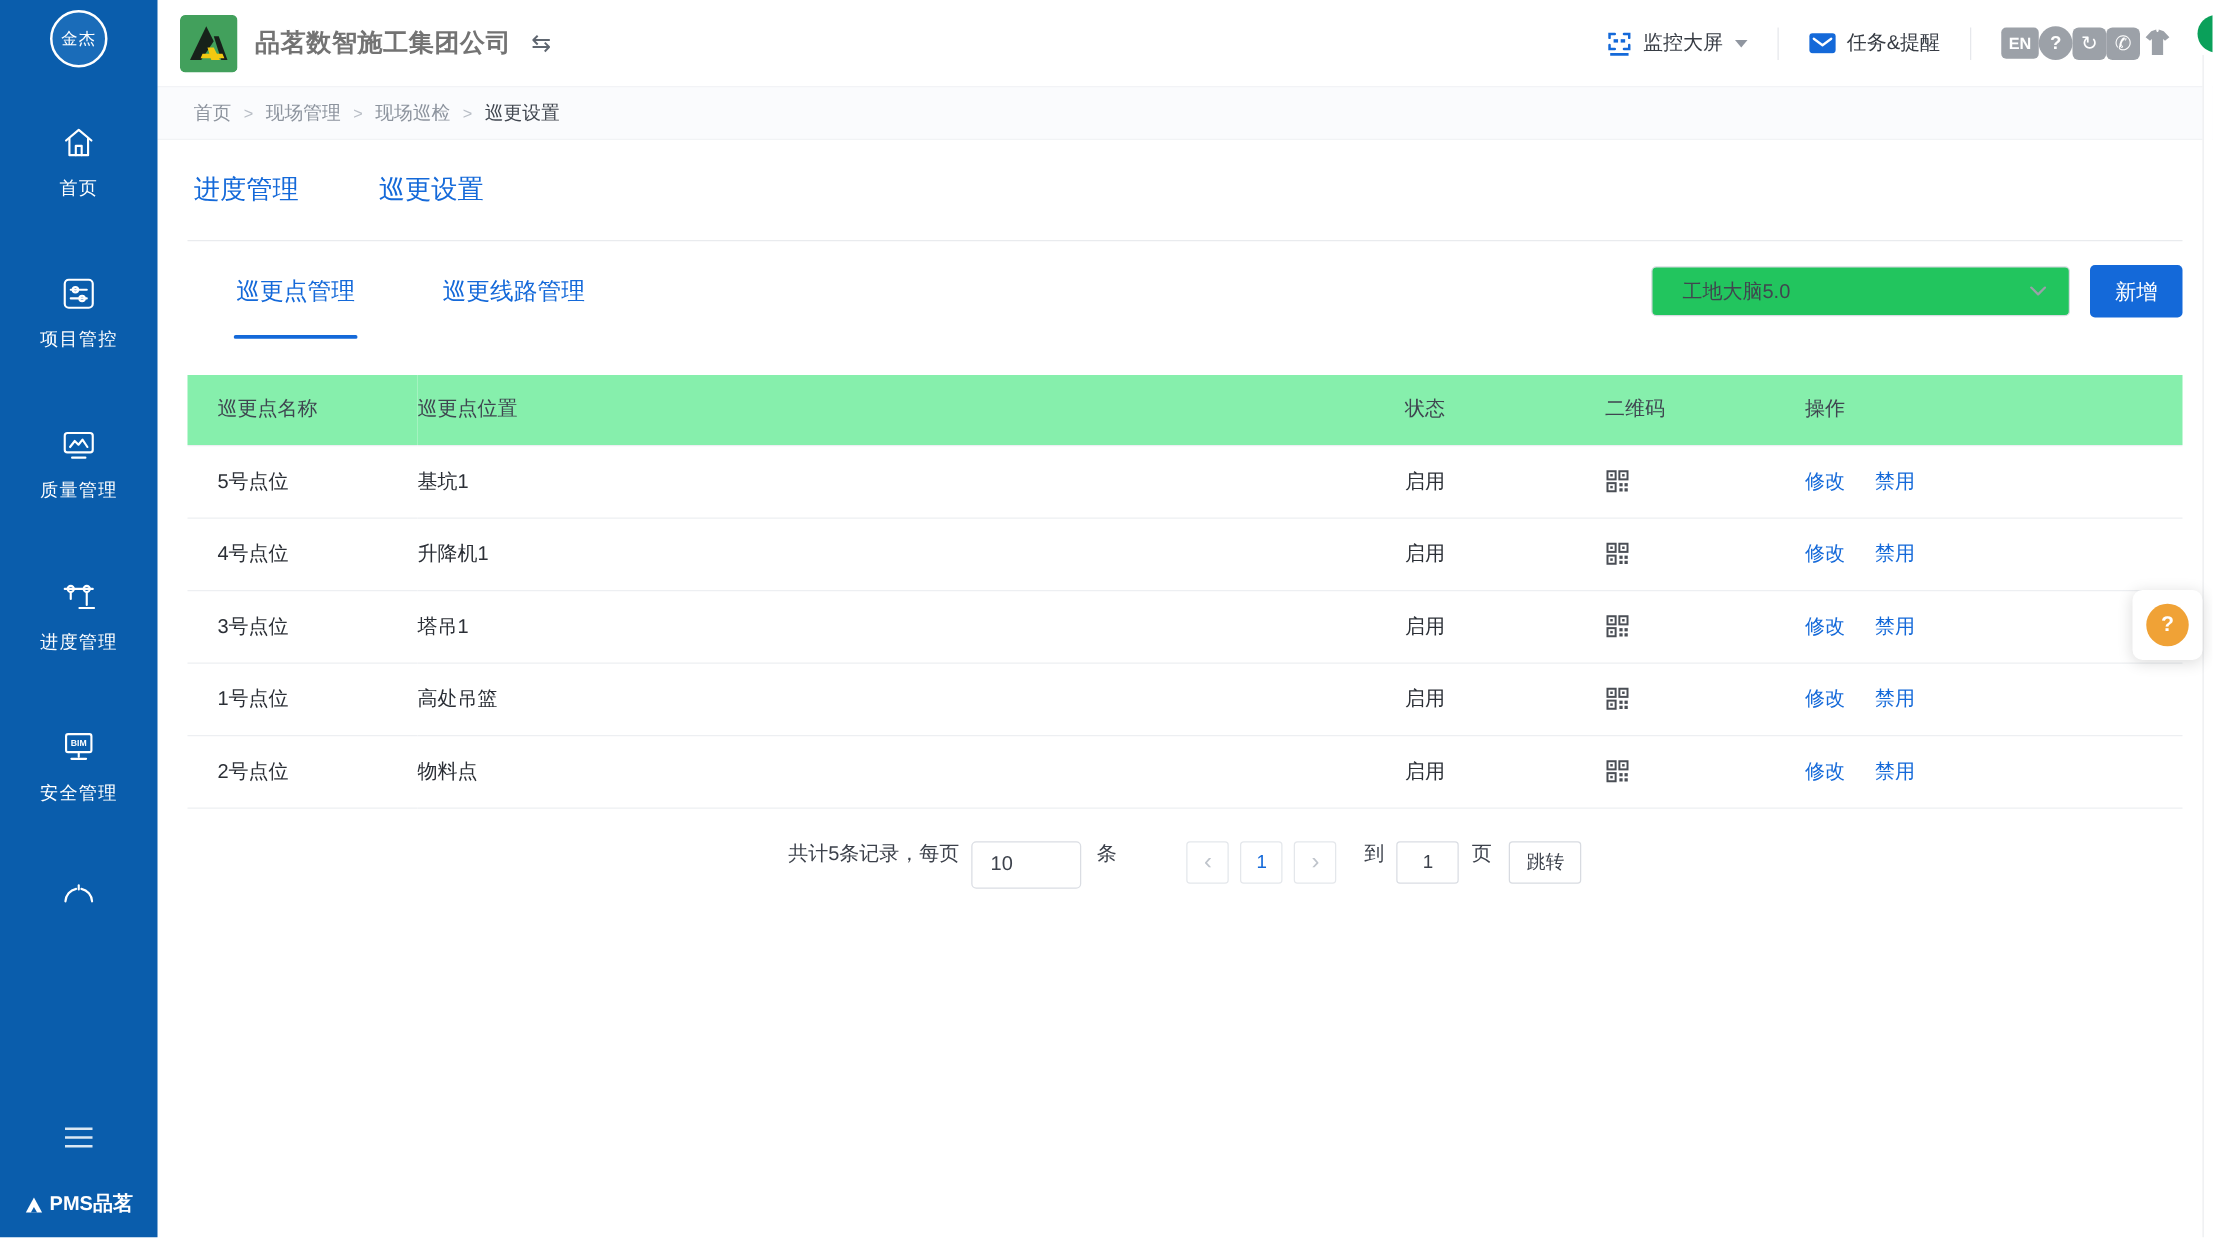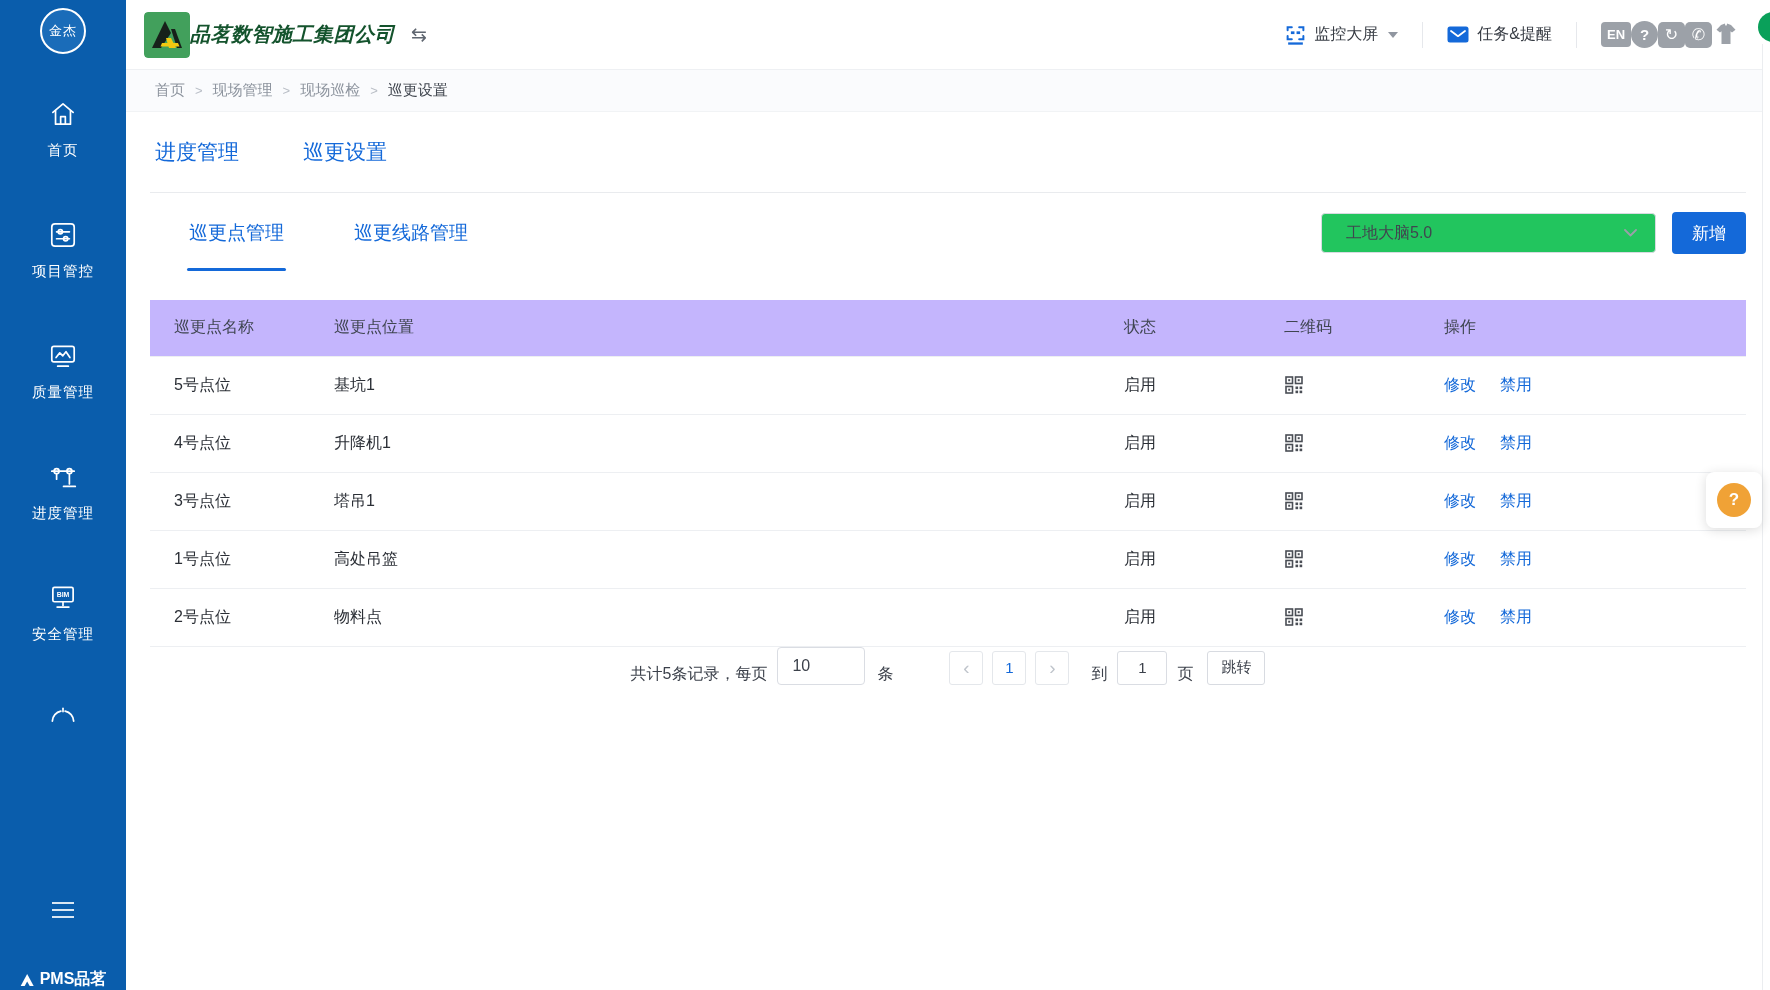--- a/index.html
+++ b/index.html
@@ -10,28 +10,28 @@
   
   .sidebar { width:126px; height:990px; background:#0a5dac; flex:none; position:relative; display:flex; flex-direction:column; align-items:center; }
   .avatar { width:46px; height:46px; border-radius:50%; background:#1a6cb9; border:2px solid #fff; color:#fff; font-size:13px; display:flex; align-items:center; justify-content:center; margin-top:8px; letter-spacing:1px; cursor:pointer; }
   .nav { margin-top:44px; display:flex; flex-direction:column; align-items:center; width:100%; }
   .nav-item { height:121px; width:100%; display:flex; flex-direction:column; align-items:center; cursor:pointer; }
   .nav-item svg { width:32px; height:32px; margin-bottom:11px; }
   .nav-label { color:#fff; font-size:14.5px; letter-spacing:1px; }
   .nav-item.partial { height:60px; }
   .hamburger { position:absolute; bottom:72px; left:50%; transform:translateX(-50%); display:flex; flex-direction:column; gap:5px; cursor:pointer; }
   .hamburger span { display:block; width:22px; height:2px; background:rgba(255,255,255,.85); }
-  .side-logo { position:absolute; bottom:0; left:50%; transform:translateX(-50%); display:flex; align-items:center; gap:5px; color:#fff; font-weight:bold; font-size:16px; white-space:nowrap; }
+  .side-logo { position:absolute; bottom:16px; left:50%; transform:translateX(-50%); display:flex; align-items:center; gap:5px; color:#fff; font-weight:bold; font-size:16px; white-space:nowrap; }
 
   
   .main { flex:1; display:flex; flex-direction:column; min-width:0; }
 
   .topbar { height:70px; display:flex; align-items:center; padding-left:18px; border-bottom:1px solid #eef0f3; background:#fff; }
   .corp-logo { width:46px; height:46px; border-radius:4px; flex:none; }
-  .corp-name { font-size:20px; font-weight:bold; color:#14532d; letter-spacing:.5px;font-style:italic; }
+  .corp-name { font-size:20px; font-weight:bold; color:#737373; margin-left:14px; letter-spacing:.5px; }
   .swap { margin-left:16px; font-size:19px; color:#5f6670; cursor:pointer; }
   .top-right { margin-left:auto; display:flex; align-items:center; padding-right:30px; }
   .top-link { display:flex; align-items:center; gap:8px; cursor:pointer; font-size:16px; color:#363b43; }
   .caret { width:0; height:0; border-left:5px solid transparent; border-right:5px solid transparent; border-top:6px solid #9096a0; margin-left:2px; }
   .vdiv { width:1px; height:26px; background:#e6e8ec; margin:0 24px; }
   .icon-gap { display:flex; align-items:center; }
   .badge-en { min-width:30px; height:25px; padding:0 5px; border-radius:4px; background:#9ca1a8; color:#fff; font-size:13px; font-weight:bold; display:flex; align-items:center; justify-content:center; cursor:pointer; }
   .circle-ic { width:27px; height:27px; border-radius:50%; background:#9ca1a8; color:#fff; font-size:15px; font-weight:bold; display:flex; align-items:center; justify-content:center; cursor:pointer; }
   .box-ic { width:27px; height:26px; border-radius:5px; background:#9ca1a8; color:#fff; font-size:16px; display:flex; align-items:center; justify-content:center; cursor:pointer; }
   .shirt-ic { cursor:pointer; display:flex; }
@@ -51,29 +51,29 @@
   .subtab { font-size:19px; color:#1469d9; cursor:pointer; position:relative; margin-left:7px; }
   .subtab + .subtab { margin-left:70px; }
   .subtab.active::after { content:""; position:absolute; left:-2px; right:-2px; bottom:-25px; height:3px; border-radius:2px; background:#1469d9; }
   .toolbar { margin-left:auto; display:flex; align-items:center; gap:16px; }
   .select { width:335px; height:40px; border:1px solid #d8dbe1; border-radius:4px; background:#22c55e; display:flex; align-items:center; padding:0 18px 0 24px; cursor:pointer; }
   .select-label { font-size:16px; color:#40464f; }
   .select svg { margin-left:auto; }
   .btn-primary { width:74px; height:42px; border:none; border-radius:4px; background:#1469d9; color:#fff; font-size:17px; cursor:pointer; font-family:inherit; }
 
   table.grid { width:100%; border-collapse:collapse; margin-top:27px; table-layout:fixed; }
-  .grid th { background:#c4b5fd; height:56px; text-align:left; font-size:16px; font-weight:500; color:#3f4550; }
+  .grid th { background:#86efac; height:56px; text-align:left; font-size:16px; font-weight:500; color:#3f4550; }
   .grid td { height:58px; font-size:16px; color:#2b2f36; border-bottom:1px solid #edeff2; }
   .grid th:first-child, .grid td:first-child { padding-left:24px; }
   .grid tbody tr:first-child td { border-top:1px solid #edeff2; }
   .link { color:#1469d9; cursor:pointer; }
   .link + .link { margin-left:24px; }
   .qr { display:inline-flex; cursor:pointer; vertical-align:middle; }
 
-  .pagination { display:flex; align-items:flex-end; justify-content:center; font-size:16px; color:#3c414b; }
+  .pagination { margin-top:26px; display:flex; align-items:flex-start; justify-content:center; font-size:16px; color:#3c414b; }
   .pg-text { margin-right:10px; }
   .pg-size { width:88px; height:38px; border:1px solid #dadde3; border-radius:4px; font-size:16px; color:#3c414b; padding-left:14px; font-family:inherit; outline:none; }
   .pg-unit { margin:0 0 0 12px; }
   .pg-nav { display:flex; align-items:center; gap:9px; margin-left:56px; }
   .pg-btn { width:34px; height:34px; border:1px solid #e4e7eb; border-radius:3px; background:#fff; display:flex; align-items:center; justify-content:center; font-size:19px; color:#bfc4cb; cursor:pointer; }
   .pg-btn.page { color:#1469d9; font-size:15px; }
   .pg-to { margin:0 10px 0 22px; }
   .pg-jump-input { width:50px; height:34px; border:1px solid #dadde3; border-radius:3px; text-align:center; font-size:15px; color:#3c414b; font-family:inherit; outline:none; }
   .pg-page { margin:0 14px 0 10px; }
   .pg-jump-btn { height:34px; padding:0 13px; border:1px solid #d8dbe1; border-radius:3px; background:#fff; font-size:15px; color:#3c414b; cursor:pointer; font-family:inherit; }

